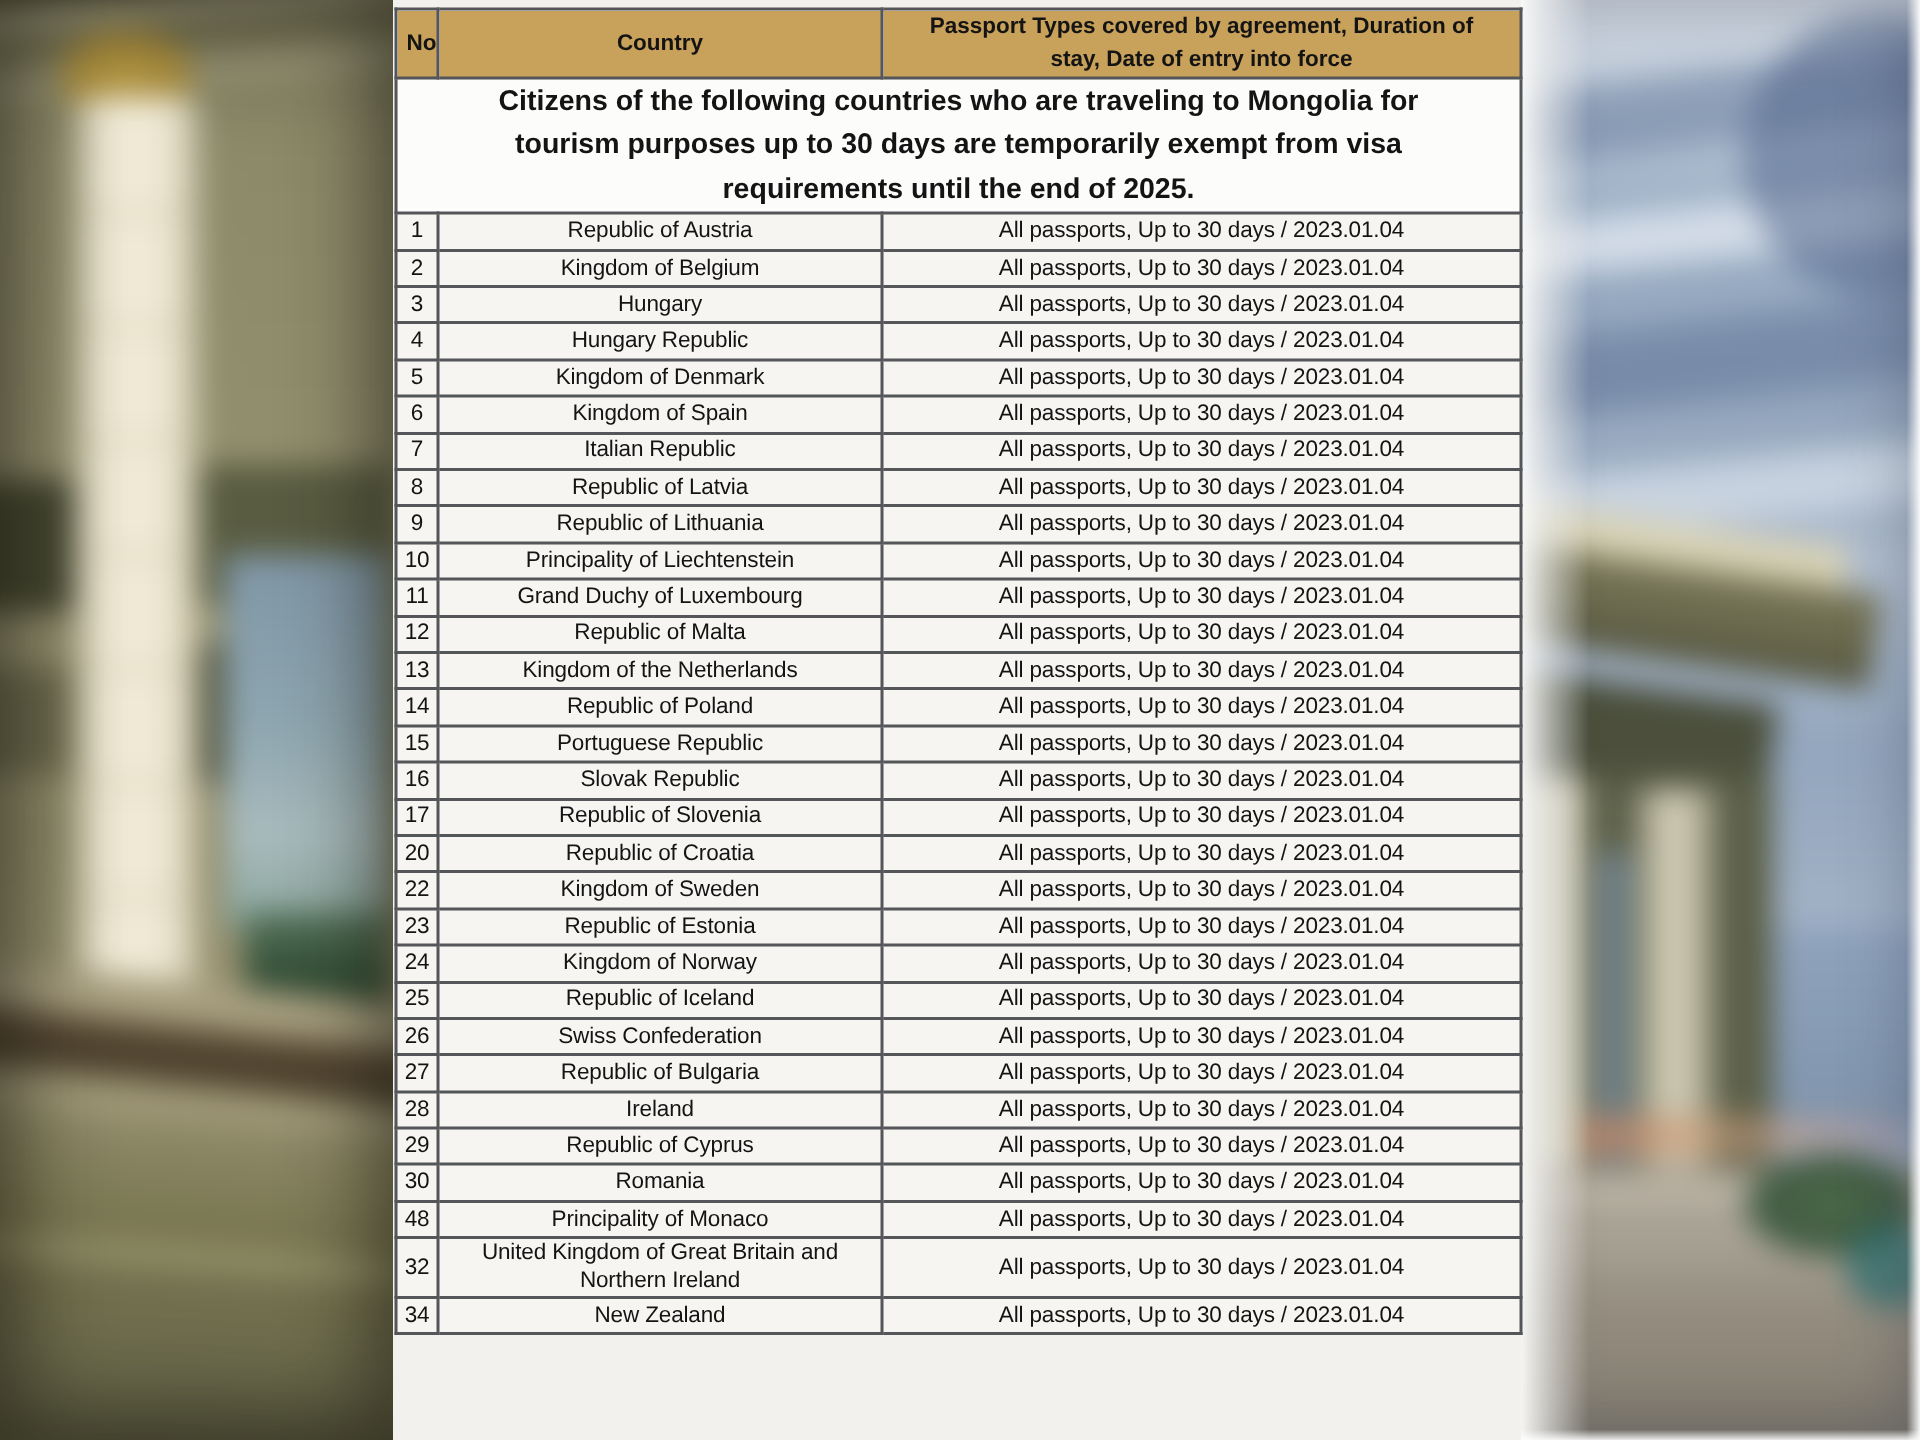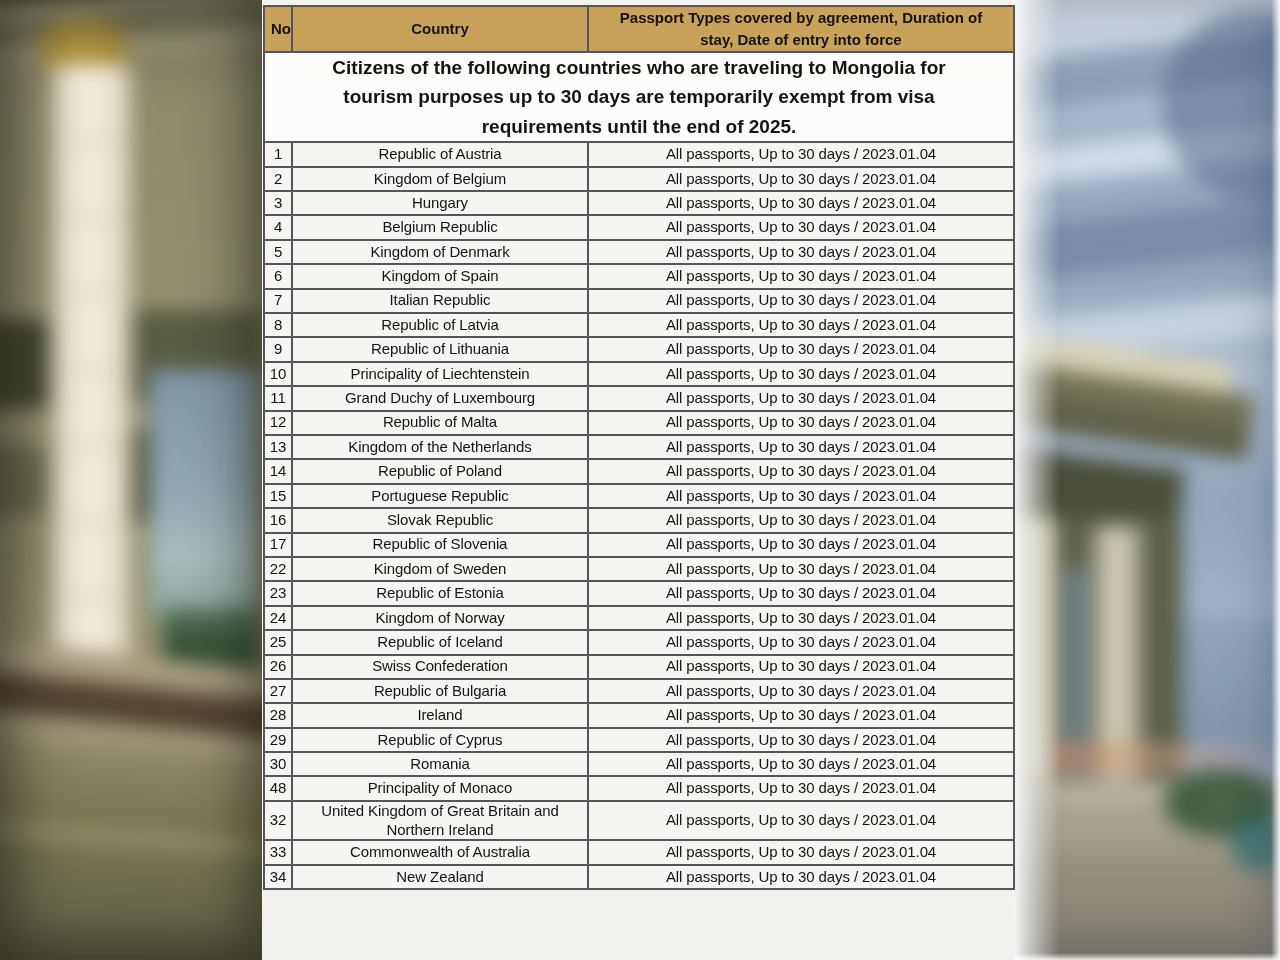--- a/index.html
+++ b/index.html
@@ -172,21 +172,21 @@
           <td>Kingdom of Belgium</td>
           <td>All passports, Up to 30 days / 2023.01.04</td>
         </tr>
         <tr>
           <td>3</td>
           <td>Hungary</td>
           <td>All passports, Up to 30 days / 2023.01.04</td>
         </tr>
         <tr>
           <td>4</td>
-          <td>Belgium Republic</td>
+          <td>Hungary Republic</td>
           <td>All passports, Up to 30 days / 2023.01.04</td>
         </tr>
         <tr>
           <td>5</td>
           <td>Kingdom of Denmark</td>
           <td>All passports, Up to 30 days / 2023.01.04</td>
         </tr>
         <tr>
           <td>6</td>
           <td>Kingdom of Spain</td>
@@ -241,20 +241,25 @@
           <td>16</td>
           <td>Slovak Republic</td>
           <td>All passports, Up to 30 days / 2023.01.04</td>
         </tr>
         <tr>
           <td>17</td>
           <td>Republic of Slovenia</td>
           <td>All passports, Up to 30 days / 2023.01.04</td>
         </tr>
         <tr>
+          <td>20</td>
+          <td>Republic of Croatia</td>
+          <td>All passports, Up to 30 days / 2023.01.04</td>
+        </tr>
+        <tr>
           <td>22</td>
           <td>Kingdom of Sweden</td>
           <td>All passports, Up to 30 days / 2023.01.04</td>
         </tr>
         <tr>
           <td>23</td>
           <td>Republic of Estonia</td>
           <td>All passports, Up to 30 days / 2023.01.04</td>
         </tr>
         <tr>
@@ -293,25 +298,20 @@
           <td>All passports, Up to 30 days / 2023.01.04</td>
         </tr>
         <tr>
           <td>48</td>
           <td>Principality of Monaco</td>
           <td>All passports, Up to 30 days / 2023.01.04</td>
         </tr>
         <tr>
           <td>32</td>
           <td>United Kingdom of Great Britain and Northern Ireland</td>
-          <td>All passports, Up to 30 days / 2023.01.04</td>
-        </tr>
-        <tr>
-          <td>33</td>
-          <td>Commonwealth of Australia</td>
           <td>All passports, Up to 30 days / 2023.01.04</td>
         </tr>
         <tr>
           <td>34</td>
           <td>New Zealand</td>
           <td>All passports, Up to 30 days / 2023.01.04</td>
         </tr>
       </tbody>
   </table>
 </div>

